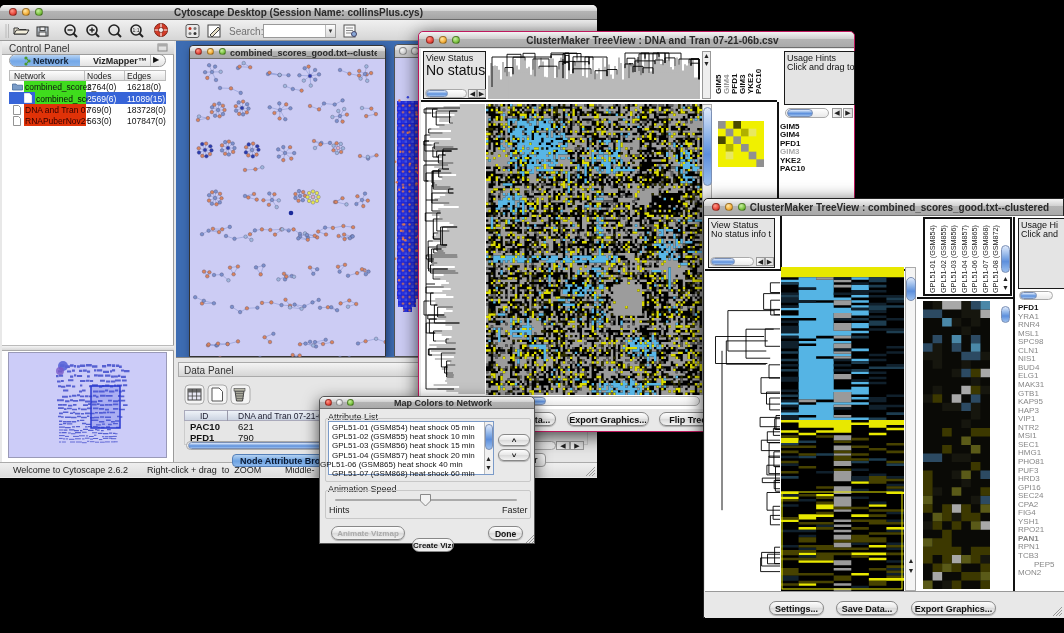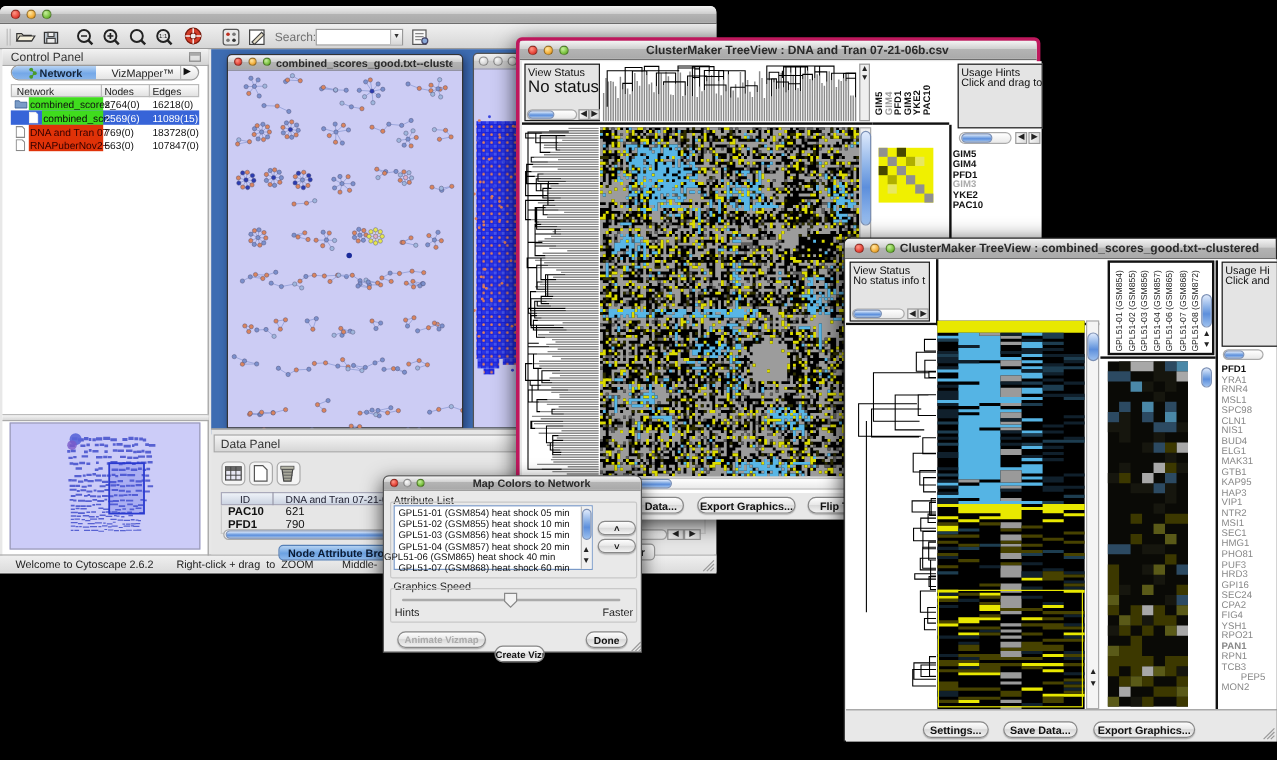--- a/index.html
+++ b/index.html
@@ -24,20 +24,21 @@
 .pill{position:absolute;border-radius:8px;
  background:linear-gradient(#dfeafc,#86aee6 40%,#5d8fdc 60%,#9cc0ee);
  border:1px solid #7a8fb5;}
 .trk{position:absolute;background:linear-gradient(#ffffff,#e9e9e9);border:1px solid #aaa;border-radius:8px;}
 .sb{position:absolute;background:linear-gradient(90deg,#f6f6f6,#dcdcdc);border:1px solid #9a9a9a;}
 .arr{position:absolute;font-size:7px;color:#222;line-height:8px;text-align:center;}
 .lbl{position:absolute;white-space:nowrap;}
 </style></head><body>
 <div class="w" style="left:0;top:5px;width:597px;height:473px;background:#e8e8e8;border-radius:5px 5px 0 0;box-shadow:0 0 14px rgba(0,0,0,.8);">
     <div class="tb" style="height:15px;"></div>
+    <div class="ttl" style="left:8px;right:8px;top:2px;font-size:10px;">Cytoscape Desktop (Session Name: collinsPlus.cys)</div>
     <div class="tl red" style="left:9px;top:3px;"></div>
     <div class="tl yel" style="left:22px;top:3px;"></div>
     <div class="tl grn" style="left:35px;top:3px;"></div>
     <div class="abs" style="left:0;top:15px;width:100%;height:21px;background:linear-gradient(#f0f0f0,#d6d6d6);border-bottom:1px solid #9a9a9a;"></div>
     <svg class="abs" style="left:0;top:16px;" width="597" height="20" viewBox="0 0 597 20">
       <g stroke="#444" fill="none" stroke-width="1">
         <path d="M6 3v14M8.5 3v14" stroke="#bbb"></path>
         <path d="M14 13 V7 h4 l1.5 1.5 H26 V13 z" fill="#e8e4d2" stroke="#333"></path>
         <path d="M14 13 l2.5-4 H29 l-2.5 4 z" fill="#f4efdc" stroke="#333"></path>
         <rect x="37" y="6" width="11" height="9" fill="#bcc4cc" stroke="#333"></rect>
@@ -81,21 +82,21 @@
     </svg>
     <div class="abs" style="left:9px;top:49px;width:157px;height:13px;border:1px solid #9a9a9a;border-radius:7px;background:linear-gradient(#ffffff,#e4e4e4);"></div>
     <div class="abs" style="left:10px;top:50px;width:70px;height:11px;border-radius:6px 0 0 6px;background:linear-gradient(#b8d4f4,#74a8e8 55%,#88b4ea);"></div>
     <svg class="abs" style="left:23px;top:51px" width="9" height="10">
       <circle cx="3" cy="2" r="1.6" fill="#4a9a2a"></circle>
       <circle cx="6" cy="5" r="1.6" fill="#4a9a2a"></circle>
       <circle cx="3" cy="8" r="1.6" fill="#4a9a2a"></circle>
       <path d="M3 2 L6 5 L3 8" stroke="#4a9a2a" fill="none"></path>
     </svg>
     <div class="lbl" style="left:33px;top:51px;font-size:9px;font-weight:bold;color:#15253a;">Network</div>
-    <div class="lbl" style="left:93px;top:51px;font-size:9px;font-weight:normal;color:#222;">VizMapper™</div>
+    <div class="lbl" style="left:93px;top:51px;font-size:9px;font-weight:bold;color:#222;">VizMapper™</div>
     <div class="lbl" style="left:153px;top:50px;font-size:8px;color:#111;">▶</div>
     <div class="abs" style="left:150px;top:50px;width:1px;height:11px;background:#bbb;"></div>
     <div class="abs" style="left:9px;top:65px;width:157px;height:11px;background:linear-gradient(#fdfdfd,#e2e2e2);border:1px solid #bbb;"></div>
     <div class="lbl" style="left:14px;top:66px;font-size:8.5px;color:#222;">Network</div>
     <div class="lbl" style="left:87px;top:66px;font-size:8.5px;color:#222;">Nodes</div>
     <div class="lbl" style="left:127px;top:66px;font-size:8.5px;color:#222;">Edges</div>
     <div class="abs" style="left:84px;top:65px;width:1px;height:11px;background:#bbb;"></div>
     <div class="abs" style="left:124px;top:65px;width:1px;height:11px;background:#bbb;"></div>
     <div class="abs" style="left:24px;top:76px;width:62px;height:11px;background:#3fdc1d;"></div>
     <svg class="abs" style="left:12px;top:77px" width="11" height="9">
@@ -934,21 +935,21 @@
     <div class="pill" style="left:188px;top:437px;width:330px;height:7px;"></div>
     <div class="sb" style="left:556px;top:436px;width:14px;height:9px;"></div>
     <div class="arr" style="left:556px;top:436px;width:14px;line-height:9px;">◀</div>
     <div class="sb" style="left:570px;top:436px;width:14px;height:9px;"></div>
     <div class="arr" style="left:570px;top:436px;width:14px;line-height:9px;">▶</div>
     <div class="abs" style="left:232px;top:449px;width:137px;height:13px;border-radius:4px;background:linear-gradient(#b4d2f2,#6ca2e2 55%,#8cb8ec);border:1px solid #5580b8;"></div>
     <div class="lbl" style="left:240px;top:451px;font-size:9px;font-weight:bold;color:#0a1a33;">Node Attribute Brows...</div>
     <div class="abs" style="left:530px;top:448px;width:16px;height:14px;border-radius:4px;background:linear-gradient(#fff,#e0e0e0);border:1px solid #999;"></div>
     <div class="lbl" style="left:534px;top:450px;font-size:9px;font-weight:bold;color:#222;">r</div>
   </div>
-<div class="w" style="left:430px;top:31px;width:437px;height:401px;background:#e8e8e8;border:3px solid #be185d;border-radius:5px 5px 0 0;box-shadow:0 4px 18px rgba(0,0,0,.75);">
+<div class="w" style="left:418px;top:31px;width:437px;height:401px;background:#e8e8e8;border:1px solid #be185d;border-radius:5px 5px 0 0;box-shadow:0 4px 18px rgba(0,0,0,.75);">
     <div class="tb" style="height:16px;"></div>
     <div class="ttl" style="top:3px;font-size:10px;">ClusterMaker TreeView : DNA and Tran 07-21-06b.csv</div>
     <div class="tl red" style="left:7px;top:4px;"></div>
     <div class="tl yel" style="left:20px;top:4px;"></div>
     <div class="tl grn" style="left:33px;top:4px;"></div>
     <div class="abs" style="left:2px;top:17px;width:433px;height:360px;background:#fff;"></div>
     <div class="pane" style="left:4px;top:19px;width:63px;height:48px;border-width:1px;"></div>
     <div class="lbl" style="left:7px;top:21px;font-size:9px;color:#111;">View Status</div>
     <div class="lbl" style="left:7px;top:30px;font-size:14px;color:#111;">No status info f</div>
     <div class="trk" style="left:6px;top:57px;width:42px;height:9px;"></div>
@@ -1146,21 +1147,21 @@
     <div class="lbl" style="left:12px;top:44.4px;font-size:8px;color:#111;">GPL51-03 (GSM856) heat shock 15 min</div>
     <div class="lbl" style="left:12px;top:53.6px;font-size:8px;color:#111;">GPL51-04 (GSM857) heat shock 20 min</div>
     <div class="lbl" style="left:0;top:62.8px;font-size:8px;color:#111;text-align:right;">GPL51-06 (GSM865) heat shock 40 min</div>
     <div class="lbl" style="left:12px;top:72.0px;font-size:8px;color:#111;">GPL51-07 (GSM868) heat shock 60 min</div>
     <div class="abs" style="left:164px;top:25px;width:9px;height:52px;background:#f0f0f0;border-left:1px solid #bbb;"></div>
     <div class="pill" style="left:164.5px;top:27px;width:8px;height:26px;border-radius:4px;"></div>
     <div class="arr" style="left:164px;top:58px;width:9px;">▲</div>
     <div class="arr" style="left:164px;top:67px;width:9px;">▼</div>
     <div class="btn" style="left:178px;top:37px;width:32px;height:12px;font-size:8px;line-height:12px;">˄</div>
     <div class="btn" style="left:178px;top:52px;width:32px;height:12px;font-size:8px;line-height:12px;">˅</div>
-    <div class="lbl" style="left:8px;top:87px;font-size:9px;color:#222;">Graphics Speed</div>
+    <div class="lbl" style="left:8px;top:87px;font-size:9px;color:#222;">Animation Speed</div>
     <div class="abs" style="left:5px;top:93px;width:206px;height:29px;border:1px solid #c8c8c8;border-radius:2px;"></div>
     <div class="abs" style="left:15px;top:102px;width:182px;height:2px;background:#aaa;border-radius:1px;"></div>
     <svg class="abs" style="left:99px;top:96px" width="13" height="14">
       <path d="M1.5 1.5 h10 v6.5 l-5 5 l-5-5z" fill="#f2f2f2" stroke="#888"></path>
     </svg>
     <div class="lbl" style="left:9px;top:108px;font-size:9px;color:#222;">Hints</div>
     <div class="lbl" style="left:182px;top:108px;font-size:9px;color:#222;">Faster</div>
     <div class="btn" style="left:11px;top:129px;width:74px;height:14px;font-size:8px;line-height:14px;color:#aaa;">Animate Vizmap</div>
     <div class="btn" style="left:92px;top:113px;width:42px;height:14px;font-size:8px;line-height:14px;margin-top:28px;">Create Vizmap</div>
     <div class="btn" style="left:168px;top:129px;width:35px;height:14px;font-size:8.5px;line-height:14px;">Done</div>

